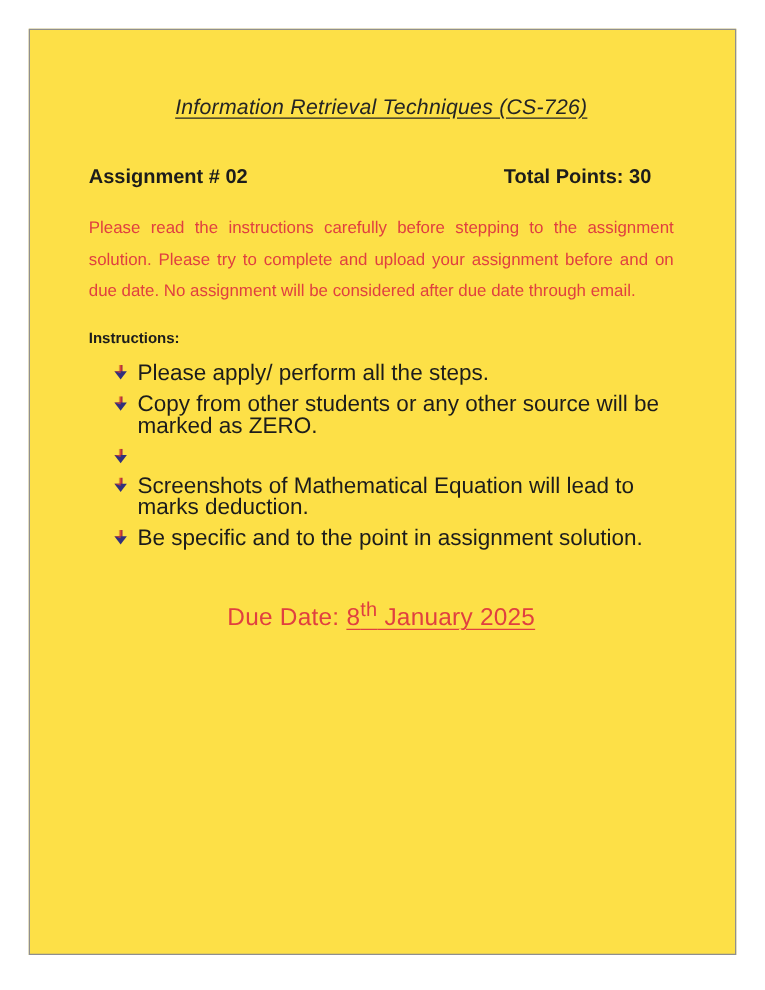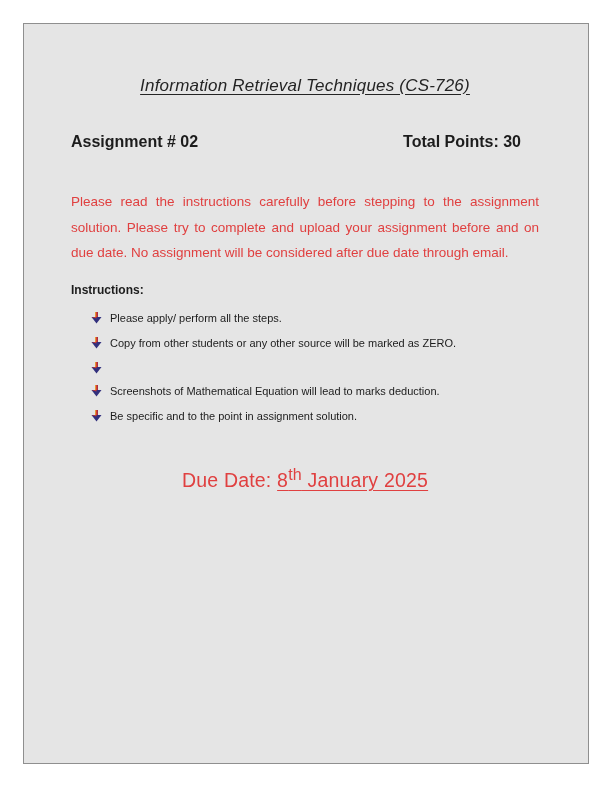--- a/index.html
+++ b/index.html
@@ -7,21 +7,21 @@
     width: 612px; height: 792px;
     background: #ffffff;
     font-family: "Liberation Sans", sans-serif;
     color: var(--ink, #1f1f1f);
   }
   .page-frame {
     position: absolute;
     left: 23px; top: 23px;
     width: 566px; height: 741px;
     border: 1.3px solid var(--frame, #8f8f8f);
-    background: #e5e5e5;
+    background: #fde047;
   }
   .content {
     position: absolute;
     left: 47px; right: 49px; top: 0;
   }
   .doc-title {
     margin-top: 52px;
     text-align: center;
     font-size: 17px;
     font-style: italic;
@@ -35,21 +35,21 @@
     margin-top: 37px;
     display: flex;
     justify-content: space-between;
     align-items: baseline;
     font-size: 16px;
     font-weight: bold;
     color: #1c1c1c;
   }
   .meta-row .right { padding-right: 18px; }
   .notice {
-    margin-top: 38px;
+    margin-top: 18px;
     color: var(--red, #e04040);
     font-size: 13.5px;
     line-height: 25.5px;
     text-align: justify;
     text-justify: inter-word;
   }
   .instructions-heading {
     margin-top: 17px;
     font-size: 12px;
     font-weight: bold;
@@ -57,21 +57,21 @@
   }
   ul.instructions-list {
     list-style: none;
     margin-top: 9px;
     padding-left: 20px;
   }
   ul.instructions-list li {
     display: flex;
     align-items: flex-start;
     gap: 8px;
-    font-size: 11px;
+    font-size: 18px;
     line-height: 17px;
     padding: 4.2px 0;
     color: #1c1c1c;
   }
   .bullet-icon {
     flex: 0 0 auto;
     width: 11px; height: 12px;
     margin-top: 2px;
   }
   .due-date {

